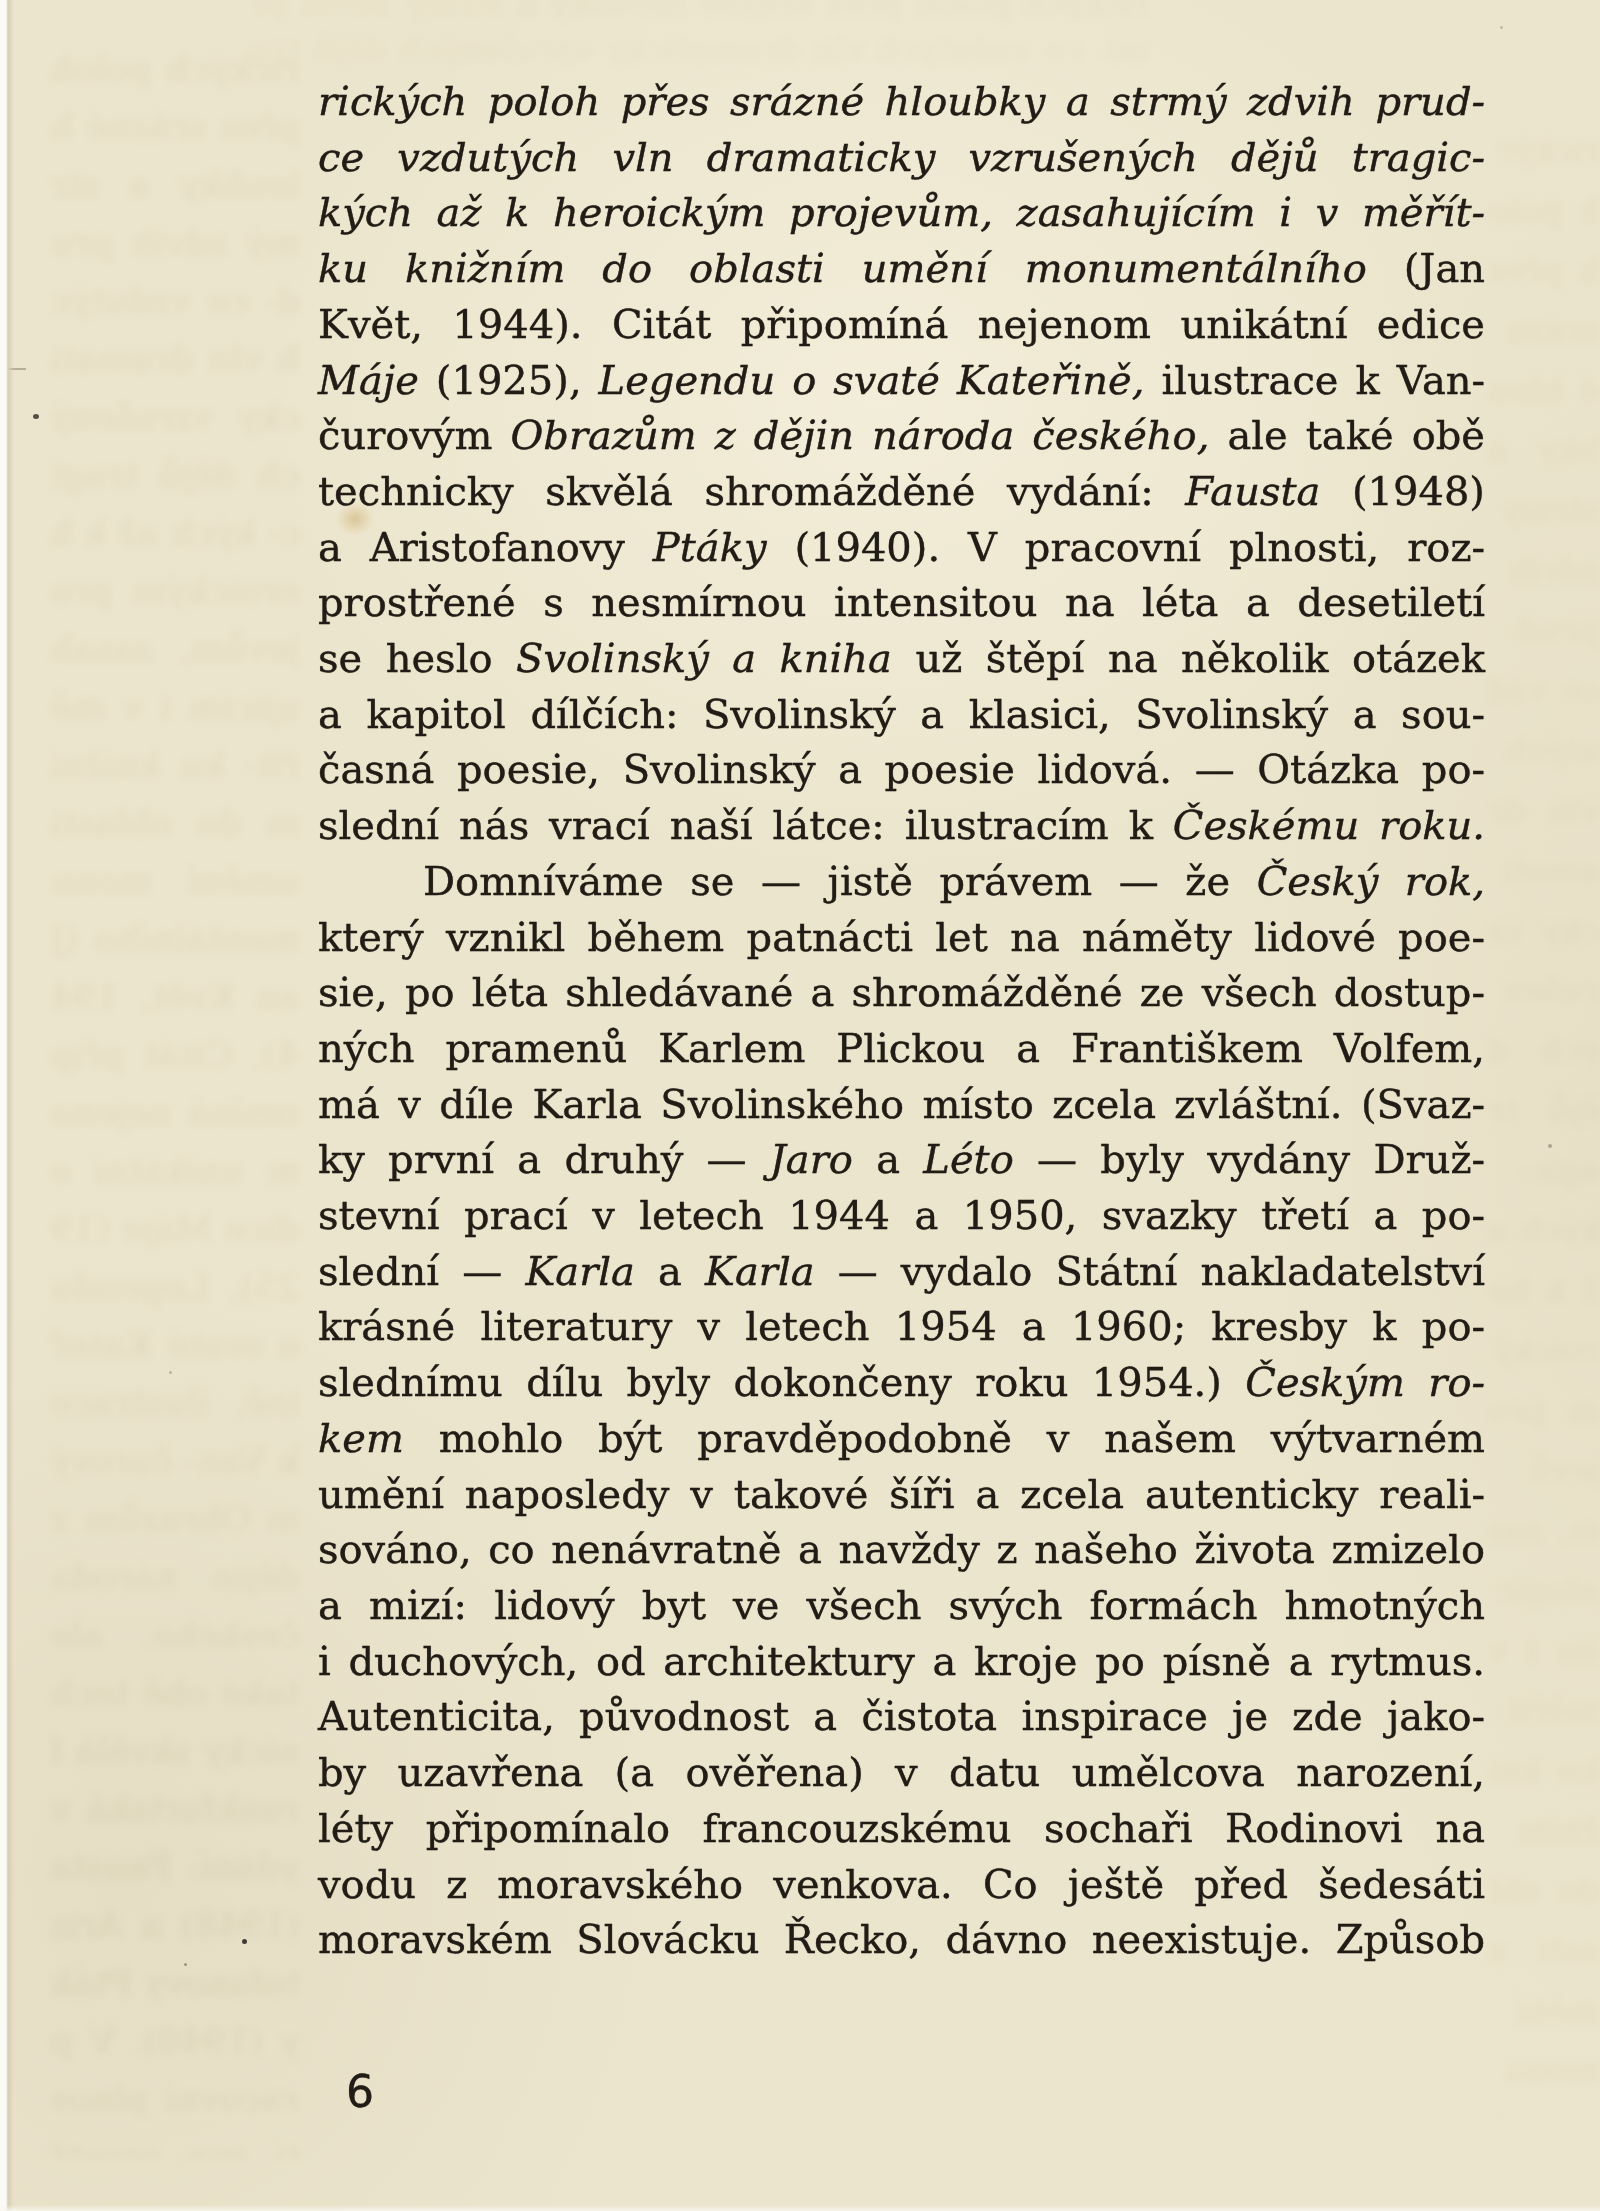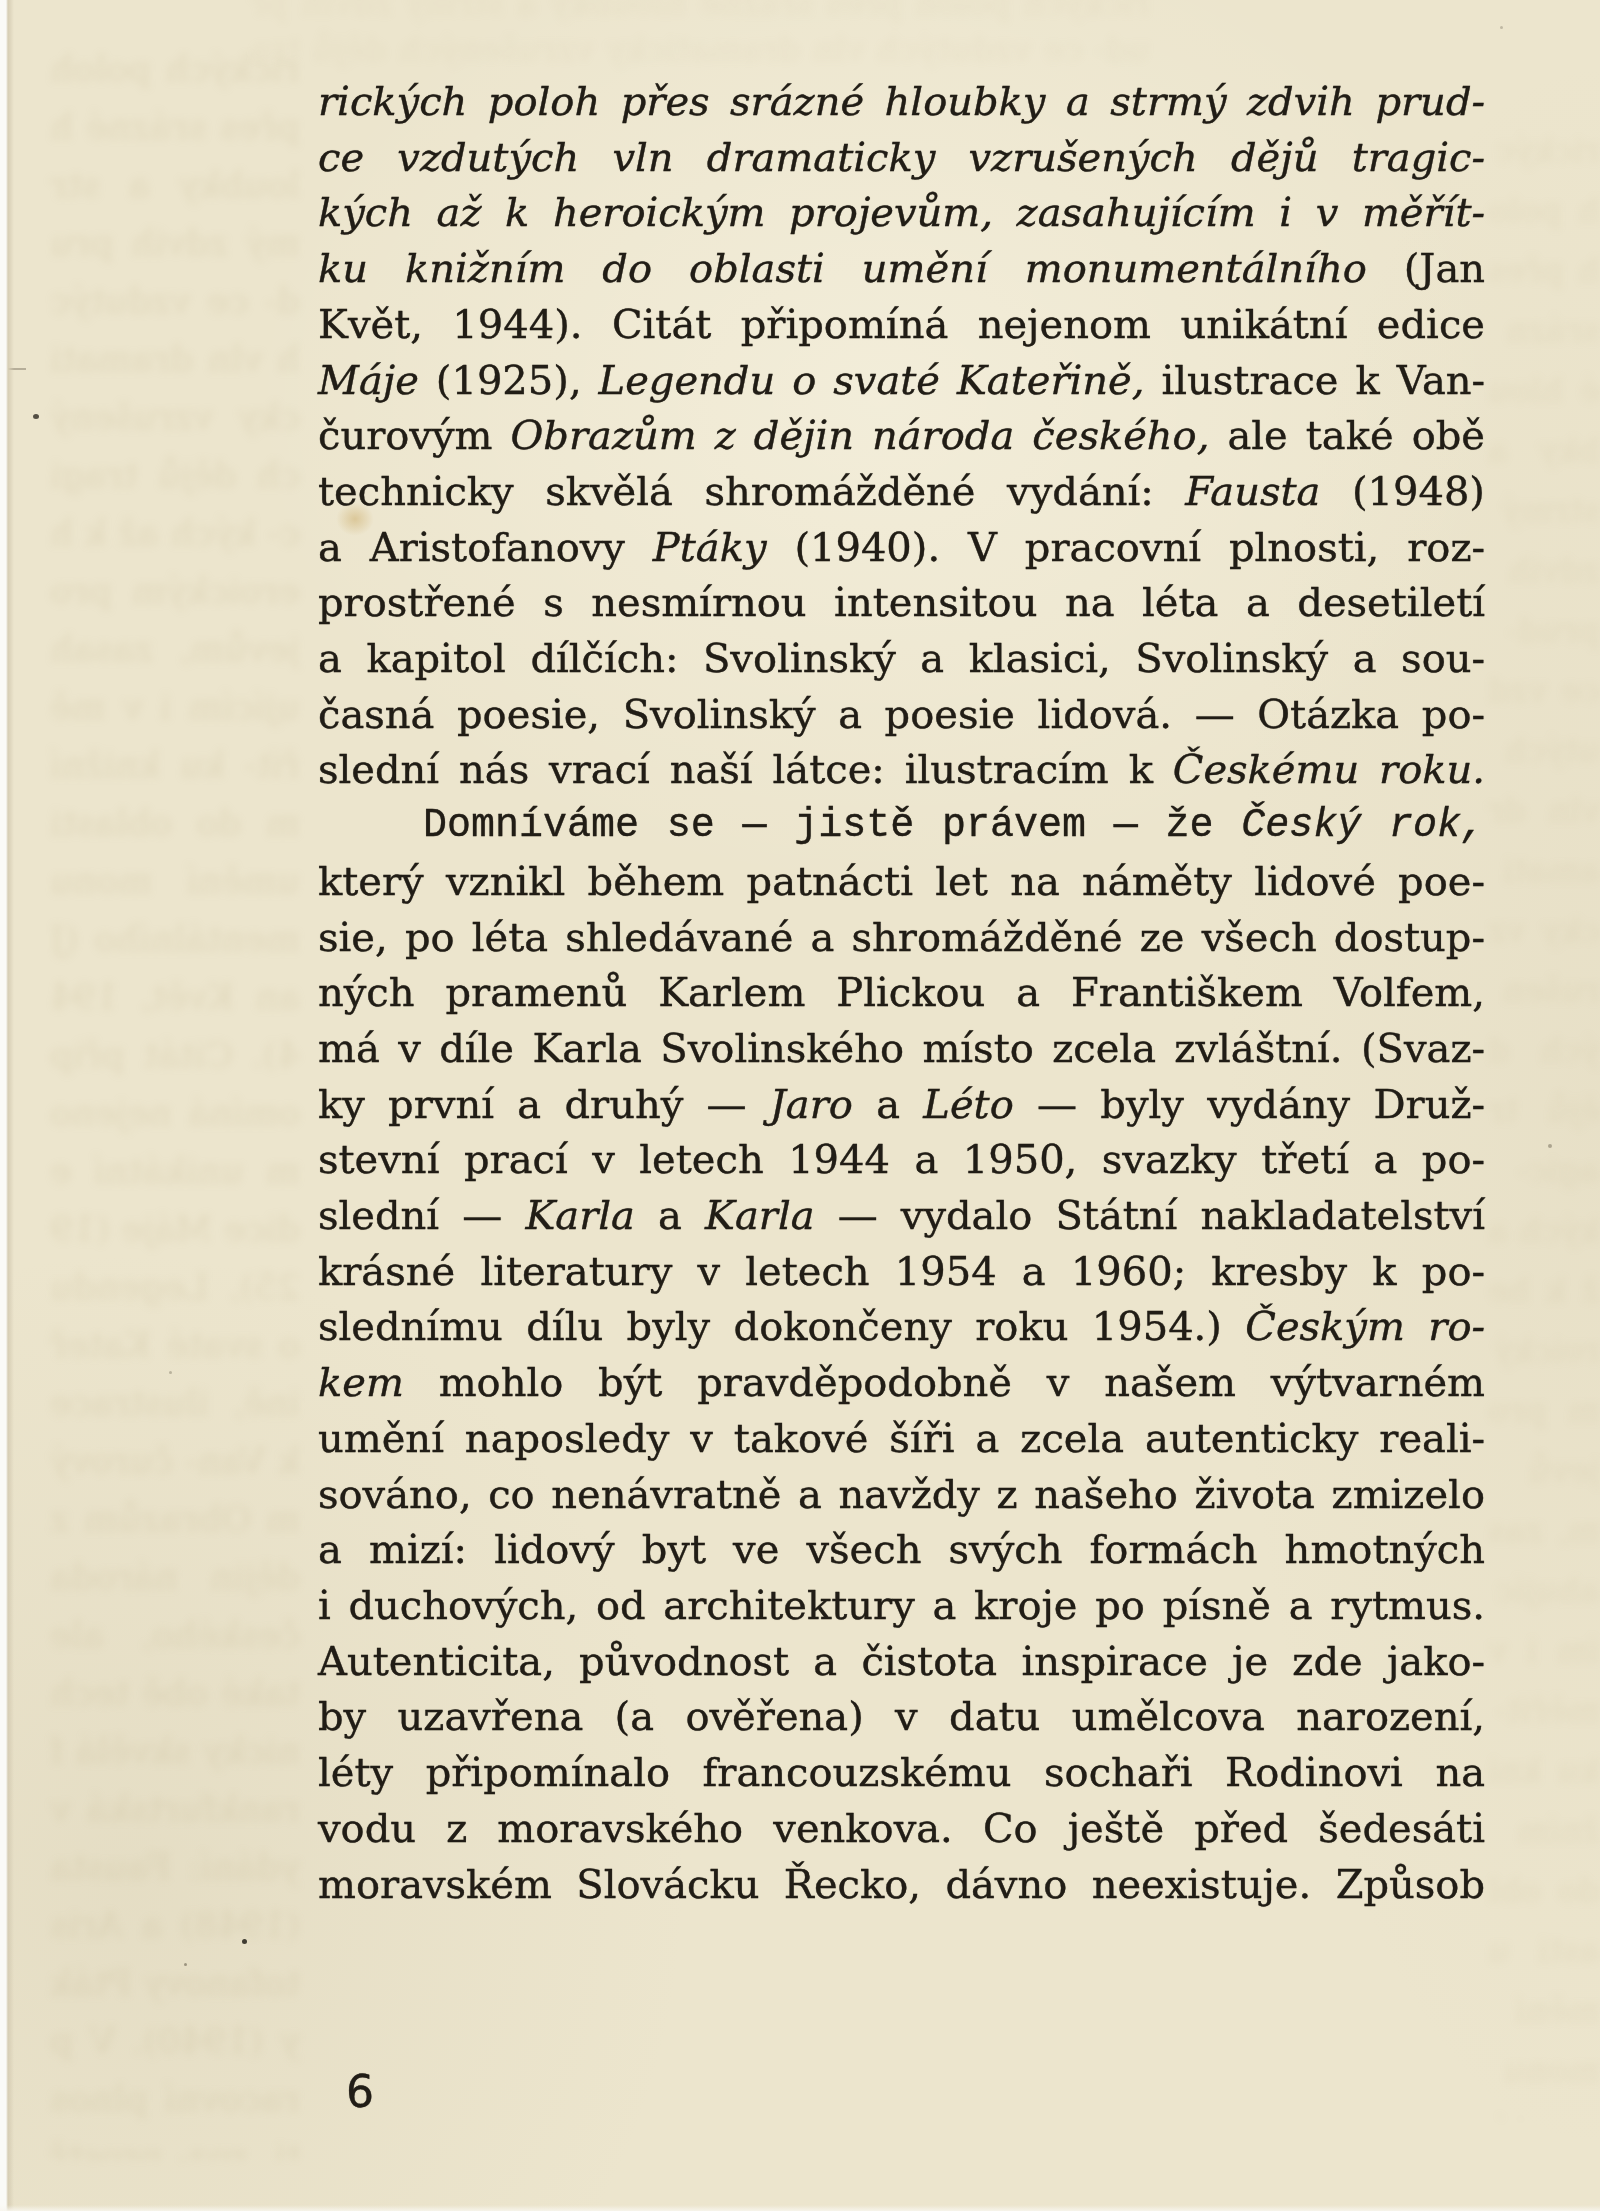--- a/index.html
+++ b/index.html
@@ -72,21 +72,21 @@
     color: #211d16;
     -webkit-text-stroke: 0.3px #211d16;
     text-shadow: 0 0 0.8px rgba(33,29,22,0.5);
   }
   .line {
     text-align: justify;
     text-align-last: justify;
     text-justify: inter-word;
     white-space: normal;
   }
-  .line.indent { padding-left: 105px; font-family: Liberation Mono, monospace; }
+  .line.indent { padding-left: 105px; }
   .it { font-style: italic; }
 
   .page-number {
     position: absolute;
     left: 346px;
     top: 2066px;
     font-family: "DejaVu Sans", "Liberation Sans", sans-serif;
     font-size: 44px;
     color: #211d16;
     -webkit-text-stroke: 0.3px #211d16;
@@ -115,20 +115,21 @@
       <div class="line"><span class="it">rických poloh přes srázné hloubky a strmý zdvih prud-</span></div>
       <div class="line"><span class="it">ce vzdutých vln dramaticky vzrušených dějů tragic-</span></div>
       <div class="line"><span class="it">kých až k heroickým projevům, zasahujícím i v měřít-</span></div>
       <div class="line"><span class="it">ku knižním do oblasti umění monumentálního</span><span> (Jan</span></div>
       <div class="line"><span>Květ, 1944). Citát připomíná nejenom unikátní edice</span></div>
       <div class="line"><span class="it">Máje</span><span> (1925), </span><span class="it">Legendu o svaté Kateřině,</span><span> ilustrace k Van-</span></div>
       <div class="line"><span>čurovým </span><span class="it">Obrazům z dějin národa českého,</span><span> ale také obě</span></div>
       <div class="line"><span>technicky skvělá shromážděné vydání: </span><span class="it">Fausta</span><span> (1948)</span></div>
       <div class="line"><span>a Aristofanovy </span><span class="it">Ptáky</span><span> (1940). V pracovní plnosti, roz-</span></div>
       <div class="line"><span>prostřené s nesmírnou intensitou na léta a desetiletí</span></div>
+      <div class="line"><span>se heslo </span><span class="it">Svolinský a kniha</span><span> už štěpí na několik otázek</span></div>
       <div class="line"><span>a kapitol dílčích: Svolinský a klasici, Svolinský a sou-</span></div>
       <div class="line"><span>časná poesie, Svolinský a poesie lidová. — Otázka po-</span></div>
       <div class="line"><span>slední nás vrací naší látce: ilustracím k </span><span class="it">Českému roku.</span></div>
       <div class="line indent"><span>Domníváme se — jistě právem — že </span><span class="it">Český rok,</span></div>
       <div class="line"><span>který vznikl během patnácti let na náměty lidové poe-</span></div>
       <div class="line"><span>sie, po léta shledávané a shromážděné ze všech dostup-</span></div>
       <div class="line"><span>ných pramenů Karlem Plickou a Františkem Volfem,</span></div>
       <div class="line"><span>má v díle Karla Svolinského místo zcela zvláštní. (Svaz-</span></div>
       <div class="line"><span>ky první a druhý — </span><span class="it">Jaro</span><span> a </span><span class="it">Léto</span><span> — byly vydány Druž-</span></div>
       <div class="line"><span>stevní prací v letech 1944 a 1950, svazky třetí a po-</span></div>

